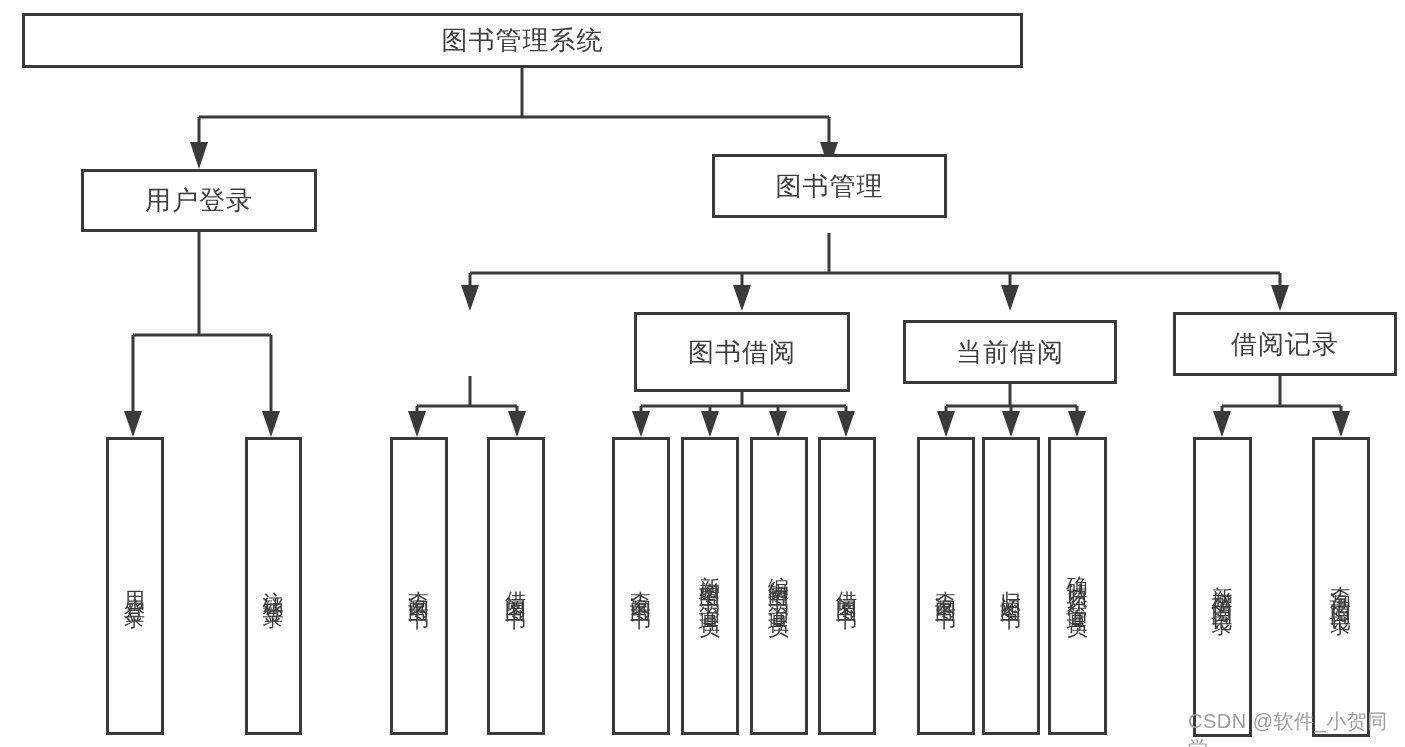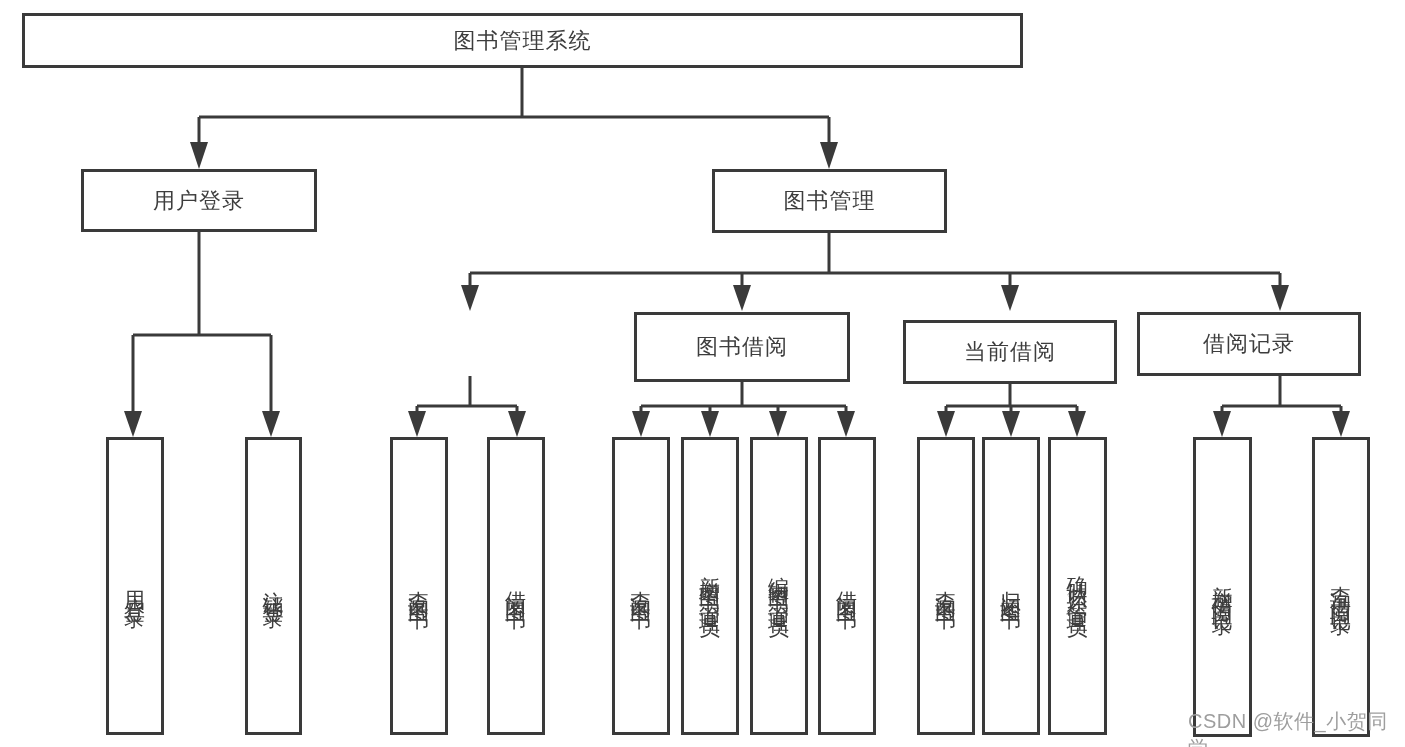--- a/index.html
+++ b/index.html
@@ -11,21 +11,21 @@
     overflow:hidden; font-family:"Liberation Sans","DejaVu Sans",sans-serif;
   }
   .connector-layer{position:absolute;left:0;top:0;width:1405px;height:747px;pointer-events:none;}
   .connector-layer path{stroke:var(--line);stroke-width:3;fill:none;}
   .connector-layer polygon{fill:var(--line);stroke:none;}
   .node{
     position:absolute; background:#fff; border:3px solid var(--border); box-sizing:border-box;
     display:flex; align-items:center; justify-content:center;
     color:var(--text); white-space:nowrap;
   }
-  .node.h{font-size:22px; letter-spacing:1px;}
+  .node.h{font-size:26px; letter-spacing:1px;}
   .node.v{
     font-size:21px; line-height:1;
     writing-mode:vertical-rl; text-orientation:mixed; letter-spacing:6px;
     white-space:normal;
   }
   .watermark{
     position:absolute; left:1188px; top:708px; font-size:20px;
     color:var(--watermark); letter-spacing:0.5px;
   }
 </style>
@@ -66,25 +66,25 @@
     <polygon points="1068,411 1086,411 1077,437"></polygon>
 
     <path d="M1280 376 V406 M1222 406 H1341 M1222 406 V414 M1341 406 V414"></path>
     <polygon points="1213,411 1231,411 1222,437"></polygon>
     <polygon points="1332,411 1350,411 1341,437"></polygon>
   </svg>
 
   <div class="node h" style="left:22px;top:13px;width:1001px;height:55px">图书管理系统</div>
 
   <div class="node h" style="left:81px;top:169px;width:236px;height:63px">用户登录</div>
-  <div class="node h" style="left:712px;top:169px;width:235px;height:64px">图书管理</div>
+  <div class="node h" style="left:712px;top:154px;width:235px;height:64px">图书管理</div>
 
-  <div class="node h" style="left:634px;top:312px;width:216px;height:70px">图书借阅</div>
+  <div class="node h" style="left:634px;top:312px;width:216px;height:80px">图书借阅</div>
   <div class="node h" style="left:903px;top:320px;width:214px;height:64px">当前借阅</div>
-  <div class="node h" style="left:1137px;top:312px;width:224px;height:64px">借阅记录</div>
+  <div class="node h" style="left:1173px;top:312px;width:224px;height:64px">借阅记录</div>
 
   <div class="node v" style="left:106px;top:437px;width:58px;height:298px">用户登录</div>
   <div class="node v" style="left:245px;top:437px;width:57px;height:298px">注销登录</div>
 
   <div class="node v" style="left:390px;top:437px;width:58px;height:298px">查询图书</div>
   <div class="node v" style="left:487px;top:437px;width:58px;height:298px">借阅图书</div>
 
   <div class="node v" style="left:612px;top:437px;width:58px;height:298px">查询图书</div>
   <div class="node v" style="left:681px;top:437px;width:58px;height:298px">新增图书（管理员）</div>
   <div class="node v" style="left:750px;top:437px;width:58px;height:298px">编辑图书（管理员）</div>

